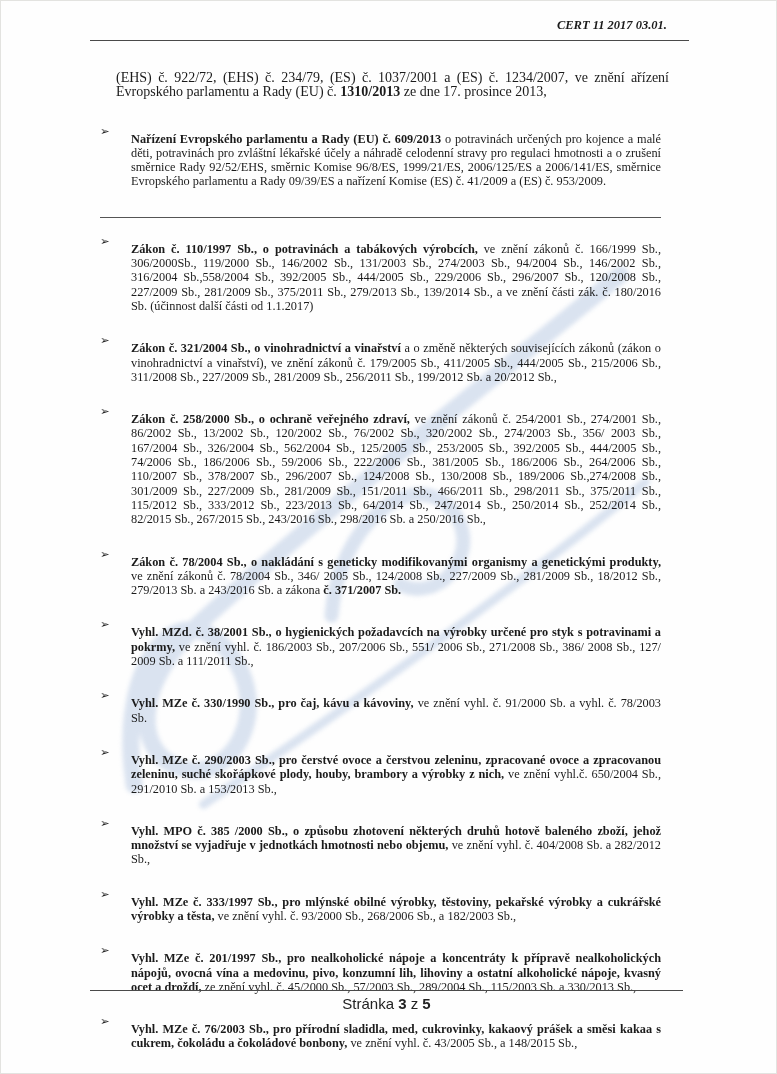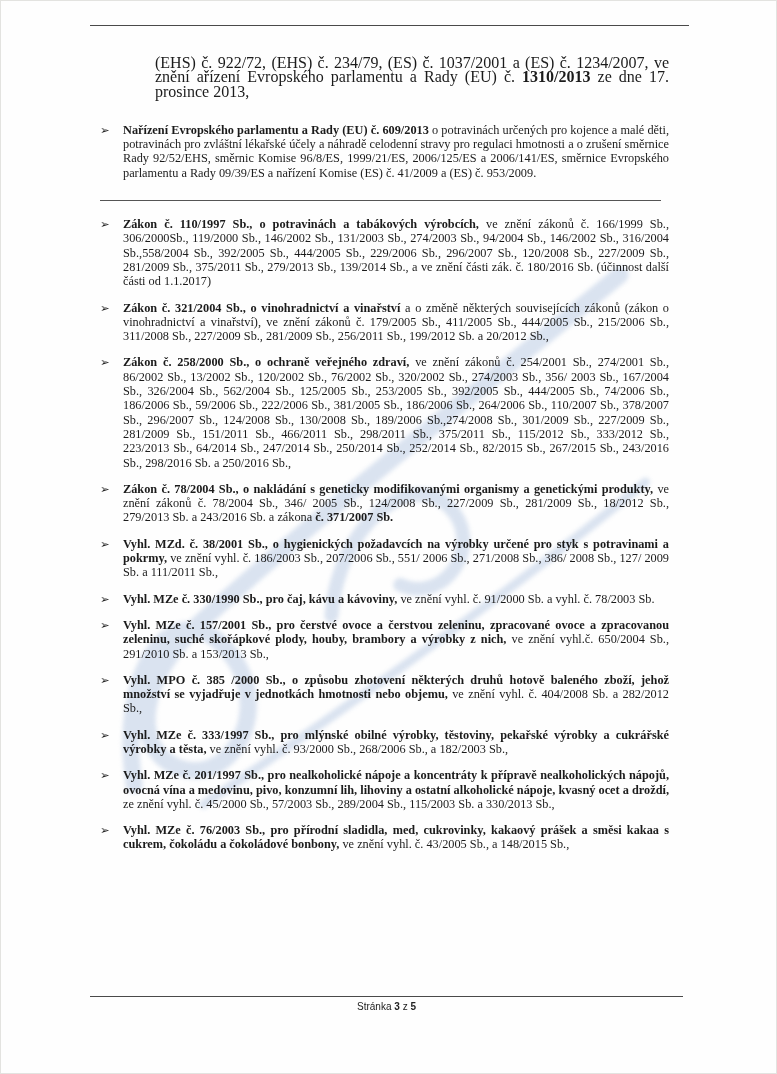--- a/index.html
+++ b/index.html
@@ -5,31 +5,31 @@
   html,body { margin:0; padding:0; background:#9a9a9a; }
   .page {
     position:relative; width:777px; height:1074px; margin:0 auto;
     background:#fefefe; overflow:hidden;
     font-family:"Liberation Serif", serif; color:#1b1b1b;
     box-shadow: inset 0 0 0 1px #e3e3e0;
   }
   .content { position:relative; z-index:2; padding:18px 108px 0 100px; }
   .doc-header { text-align:right; font-style:italic; font-weight:bold; font-size:12.5px; padding-right:2px; }
   .header-rule { border:none; border-top:1.6px solid #4a4a4a; margin:7px -20px 0 -10px; }
-  .intro { margin:30px 0 24px 55px; font-size:16px; line-height:14.3px; text-align:justify; }
+  .intro { margin:30px 0 24px 16px; font-size:14px; line-height:14.3px; text-align:justify; }
   .items { margin:0; }
   .item { display:flex; gap:9px; margin-bottom:12px; }
   .bullet { flex:0 0 14px; font-size:11.5px; line-height:14.3px; color:#222; }
-  .item-text { margin:0; font-size:12.3px; line-height:14.3px; text-align:justify; flex:1 1 auto; }
+  .item-text { margin:8px; font-size:12.3px; line-height:14.3px; text-align:justify; flex:1 1 auto; }
   .item-text b { font-weight:bold; }
   .section-divider { border:none; border-top:1.4px solid #555; margin:20px 8px 16px 0; }
   .doc-footer {
     position:absolute; left:90px; right:94px; bottom:62px; z-index:2;
     border-top:1.4px solid #4a4a4a; text-align:center;
-    font-family:"Liberation Sans", sans-serif; font-size:10px; color:#222;
+    font-family:"Liberation Sans", sans-serif; font-size:15px; color:#222;
     padding-top:4px;
   }
   .doc-footer b { font-weight:bold; }
   .watermark {
     position:absolute; left:10px; top:270px; width:720px; height:540px;
     z-index:1; transform:rotate(-18deg); pointer-events:none; opacity:.42;
     filter:blur(2px);
   }
 </style>
 </head>
@@ -40,20 +40,21 @@
   <svg class="watermark" viewBox="0 0 720 540" aria-hidden="true">
     <g fill="none" stroke="#a9bedd" stroke-linecap="round">
       <path d="M60 430 C80 310 160 260 190 330 C220 400 150 465 105 425 C70 393 95 330 175 295 C330 225 540 150 680 95" stroke-width="17"></path>
       <path d="M300 330 C335 245 420 215 445 262 C470 310 410 355 375 322" stroke-width="14"></path>
       <path d="M120 470 C260 430 460 370 640 300" stroke-width="9"></path>
     </g>
   </svg>
 
   <div class="content">
 
+    <div class="doc-header">CERT 11 2017 03.01.</div>
     <hr class="header-rule">
 
     <p class="intro"><span>(EHS) č. 922/72, (EHS) č. 234/79, (ES) č. 1037/2001 a (ES) č. 1234/2007, ve znění ařízení Evropského parlamentu a Rady (EU) č. </span><b>1310/2013</b><span> ze dne 17. prosince 2013,</span></p>
 
     <div class="items">
 
       <div class="item">
         <span class="bullet">➢</span>
         <p class="item-text"><b>Nařízení Evropského parlamentu a Rady (EU) č. 609/2013</b><span> o potravinách určených pro kojence a malé děti, potravinách pro zvláštní lékařské účely a náhradě celodenní stravy pro regulaci hmotnosti a o zrušení směrnice Rady 92/52/EHS, směrnic Komise 96/8/ES, 1999/21/ES, 2006/125/ES a 2006/141/ES, směrnice Evropského parlamentu a Rady 09/39/ES a nařízení Komise (ES) č. 41/2009 a (ES) č. 953/2009.</span></p>
       </div>
@@ -85,21 +86,21 @@
         <p class="item-text"><b>Vyhl. MZd. č. 38/2001 Sb., o hygienických požadavcích na výrobky určené pro styk s potravinami a pokrmy,</b><span> ve znění vyhl. č. 186/2003 Sb., 207/2006 Sb., 551/ 2006 Sb., 271/2008 Sb., 386/ 2008 Sb., 127/ 2009 Sb. a 111/2011 Sb.,</span></p>
       </div>
 
       <div class="item">
         <span class="bullet">➢</span>
         <p class="item-text"><b>Vyhl. MZe č. 330/1990 Sb., pro čaj, kávu a kávoviny,</b><span> ve znění vyhl. č. 91/2000 Sb. a vyhl. č. 78/2003 Sb.</span></p>
       </div>
 
       <div class="item">
         <span class="bullet">➢</span>
-        <p class="item-text"><b>Vyhl. MZe č. 157/2001 Sb., pro čerstvé ovoce a čerstvou zeleninu, zpracované ovoce a zpracovanou zeleninu, suché skořápkové plody, houby, brambory a výrobky z nich,</b><span> ve znění vyhl.č. 650/2004 Sb., 291/2010 Sb. a 153/2013 Sb.,</span></p>
+        <p class="item-text"><b>Vyhl. MZe č. 290/2003 Sb., pro čerstvé ovoce a čerstvou zeleninu, zpracované ovoce a zpracovanou zeleninu, suché skořápkové plody, houby, brambory a výrobky z nich,</b><span> ve znění vyhl.č. 650/2004 Sb., 291/2010 Sb. a 153/2013 Sb.,</span></p>
       </div>
 
       <div class="item">
         <span class="bullet">➢</span>
         <p class="item-text"><b>Vyhl. MPO č. 385 /2000 Sb., o způsobu zhotovení některých druhů hotově baleného zboží, jehož množství se vyjadřuje v jednotkách hmotnosti nebo objemu,</b><span> ve znění vyhl. č. 404/2008 Sb. a 282/2012 Sb.,</span></p>
       </div>
 
       <div class="item">
         <span class="bullet">➢</span>
         <p class="item-text"><b>Vyhl. MZe č. 333/1997 Sb., pro mlýnské obilné výrobky, těstoviny, pekařské výrobky a cukrářské výrobky a těsta,</b><span> ve znění vyhl. č. 93/2000 Sb., 268/2006 Sb., a 182/2003 Sb.,</span></p>

